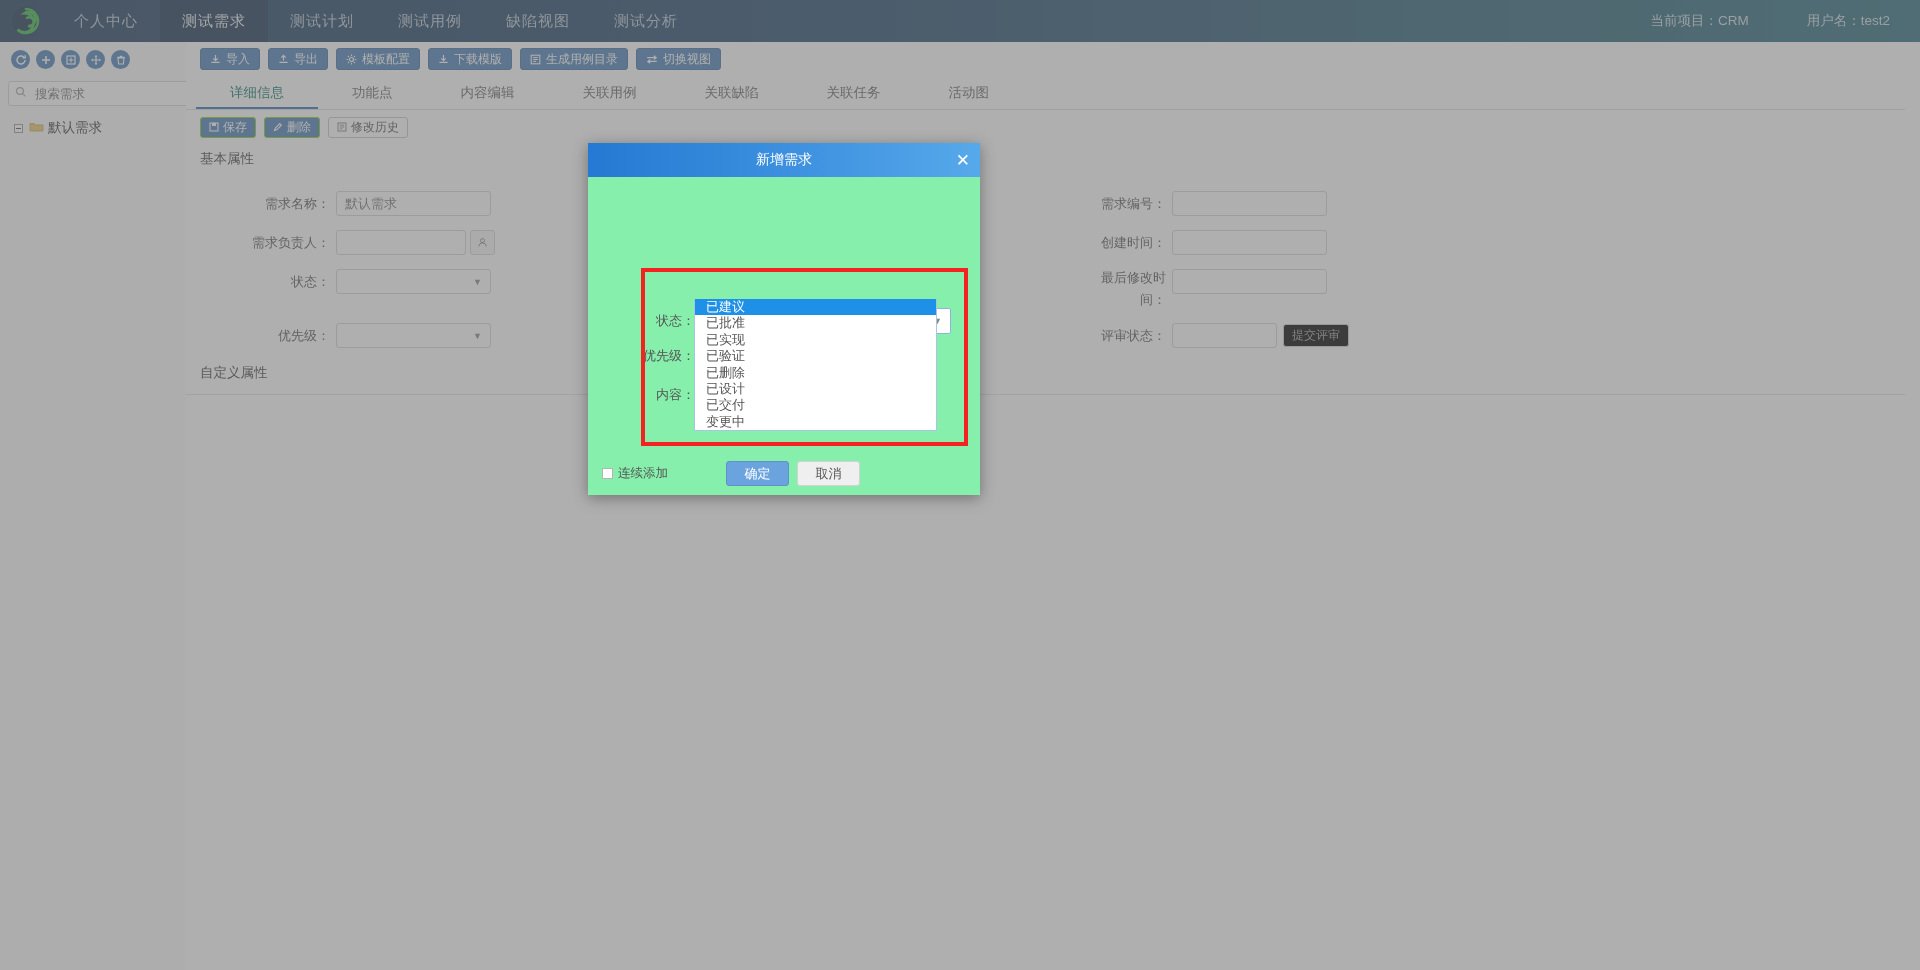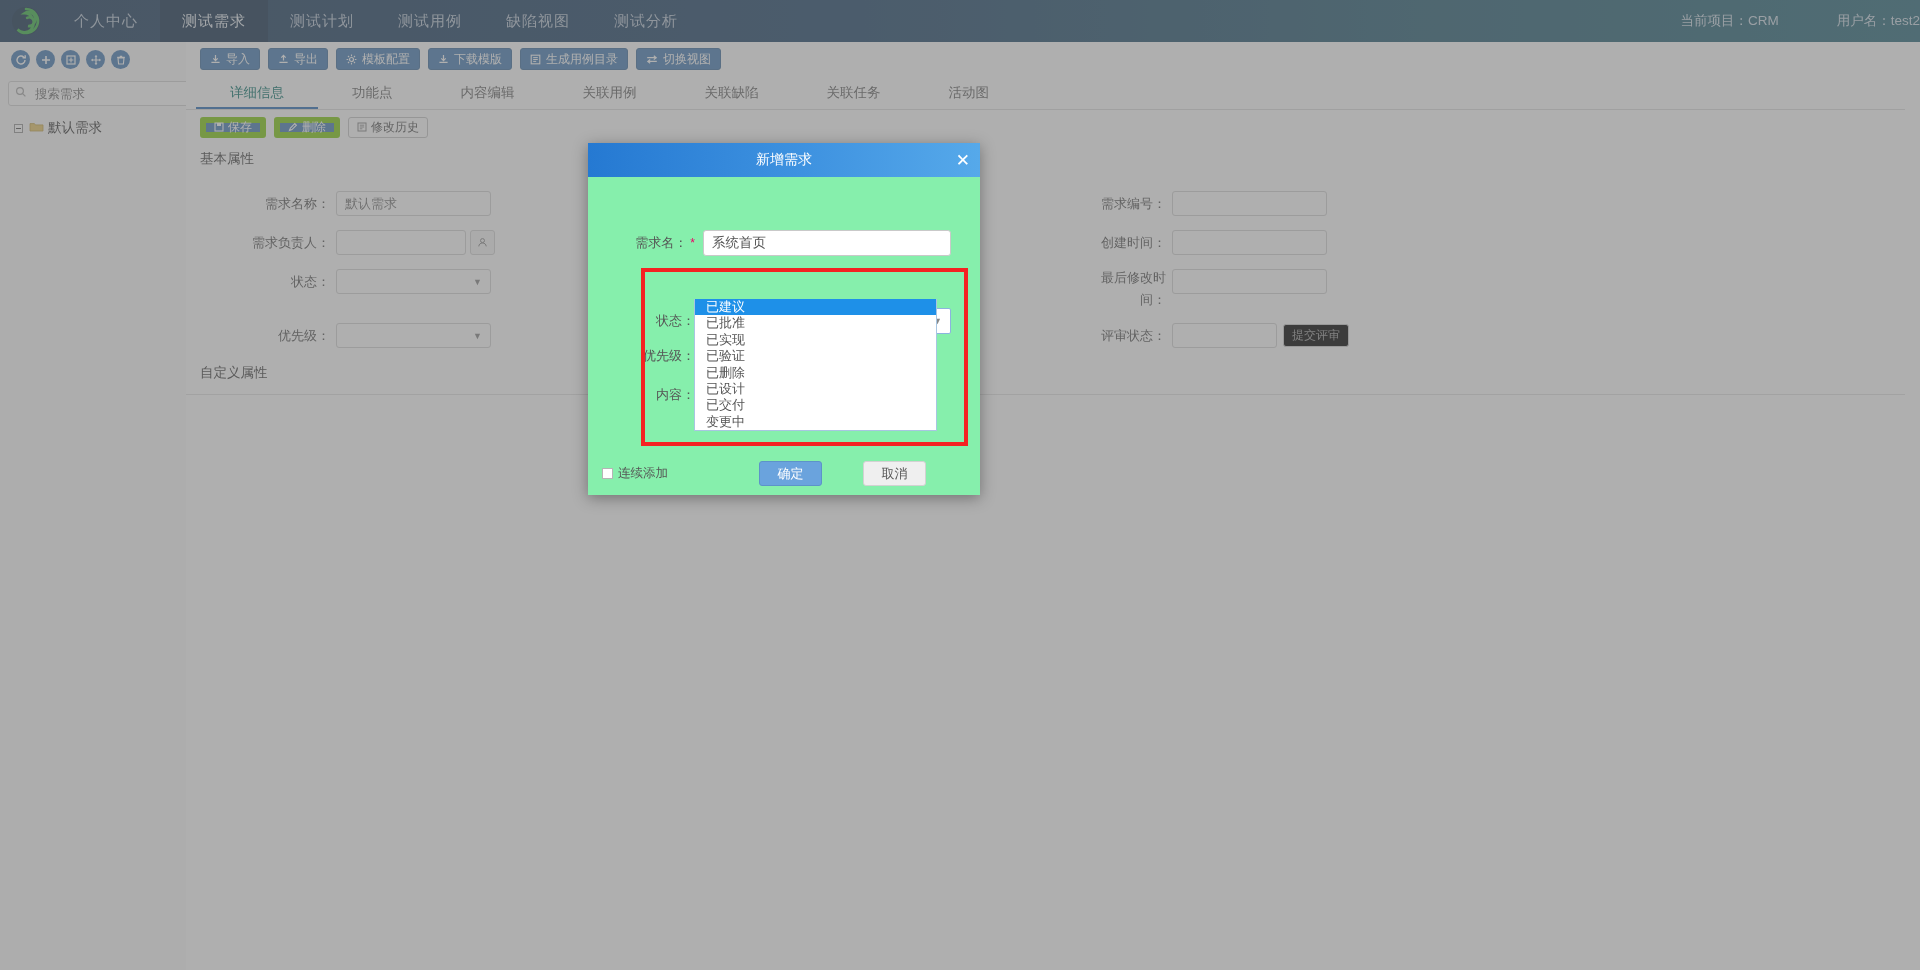--- a/index.html
+++ b/index.html
@@ -18,21 +18,21 @@
     display:flex; align-items:center;
   }
   .logo{ width:52px; height:42px; display:flex; align-items:center; justify-content:center; }
   .logo svg{ display:block; }
   .navitems{ display:flex; align-items:stretch; height:42px; }
   .navitem{
     padding:0 22px; height:42px; line-height:42px; color:#b9c6d4;
     font-size:15px; letter-spacing:1px; cursor:pointer; white-space:nowrap;
   }
   .navitem.active{ background:#193450; color:#e8eef4; }
-  .navright{ margin-left:auto; display:flex; align-items:flex-start; }
+  .navright{ margin-left:auto; display:flex; align-items:flex-start; padding-right:30px; }
   .navright span{ color:#cfdce6; font-size:13.5px; margin-left:58px; white-space:nowrap; }
 
   
   .leftpanel{
     position:absolute; left:0; top:42px; width:201px; height:928px;
     background:#fbfbfb; border-right:1px solid #dcdcdc;
   }
   .tooliconrow{ height:35px; display:flex; align-items:center; padding-left:11px; gap:6px; }
   .cicon{
     width:19px; height:19px; border-radius:50%; background:#4a7fb5;
@@ -76,21 +76,21 @@
     padding-left:10px;
   }
   .tab{
     padding:0 34px; height:33px; line-height:33px; font-size:13.5px; color:#666;
     cursor:pointer; white-space:nowrap;
   }
   .tab.active{ color:#0f766e; border-bottom:2px solid #2f72b8; }
 
   .actionrow{ height:34px; display:flex; align-items:center; padding-left:14px; gap:8px; }
   .abtn{
-    height:21px; border-radius:3px; background:#4a7fb5; border:6px solid #84cc16;
+    height:21px; border-radius:3px; background:#4a7fb5; border:1px solid #84cc16;
     color:#fff; font-size:12px; display:flex; align-items:center; padding:0 8px; cursor:pointer;
   }
   .abtn svg{ margin-right:4px; display:block; }
   .abtn.light{ background:#fff; color:#555; border:1px solid #c8c8c8; }
 
   .sectitle{ font-size:13.5px; color:#444; padding:6px 0 0 14px; }
 
   .formgrid{ position:relative; height:190px; }
   .fieldrow{ position:absolute; display:flex; align-items:center; }
   .flabel{ font-size:13px; color:#555; text-align:right; white-space:nowrap; }
@@ -151,21 +151,21 @@
   .dopt{
     height:16.4px; line-height:16.4px; font-size:13px; color:#555; padding-left:11px; cursor:pointer;
   }
   .dopt.sel{ background:#1e90e8; color:#fff; }
   .redbox{
     position:absolute; left:641px; top:268px; width:327px; height:178px;
     border:4px solid #f52222; z-index:65; pointer-events:none;
   }
   .dlgfooter{
     position:absolute; left:0; bottom:0; width:364px; height:43px;
-    display:flex; align-items:center;gap:33px;
+    display:flex; align-items:center;
   }
   .chkwrap{ display:flex; align-items:center; margin-left:14px; }
   .chk{
     width:11px; height:11px; border:1px solid #b5b5b5; background:#fff; margin-right:5px;
     cursor:pointer;
   }
   .chklabel{ font-size:12.5px; color:#555; }
   .okbtn{
     width:63px; height:25px; background:#6aa3dd; border:1px solid #5d93c9; border-radius:3px;
     color:#fff; font-size:13px; display:flex; align-items:center; justify-content:center;
@@ -414,26 +414,20 @@
 </div>
 
 <div class="overlay"></div>
 
 <div class="dialog">
   <div class="dlgtitle">
     <span>新增需求</span>
     <span class="dlgclose">✕</span>
   </div>
   <div class="dlgbody">
-    <div class="drow" style="left:22px; top:53px;">
-      <div class="dlabel" style="width:85px;">
-        <span>需求名：</span><span class="req">*</span>
-      </div>
-      <div class="dinput" style="width:248px; margin-left:8px;">系统首页</div>
-    </div>
 
 
     <div class="drow" style="left:22px; top:131px;">
       <div class="dlabel" style="width:85px;">状态：</div>
       <div class="dselect" style="width:248px; margin-left:8px;">
         <span>已建议</span>
         <span class="caret">▼</span>
       </div>
     </div>
 

